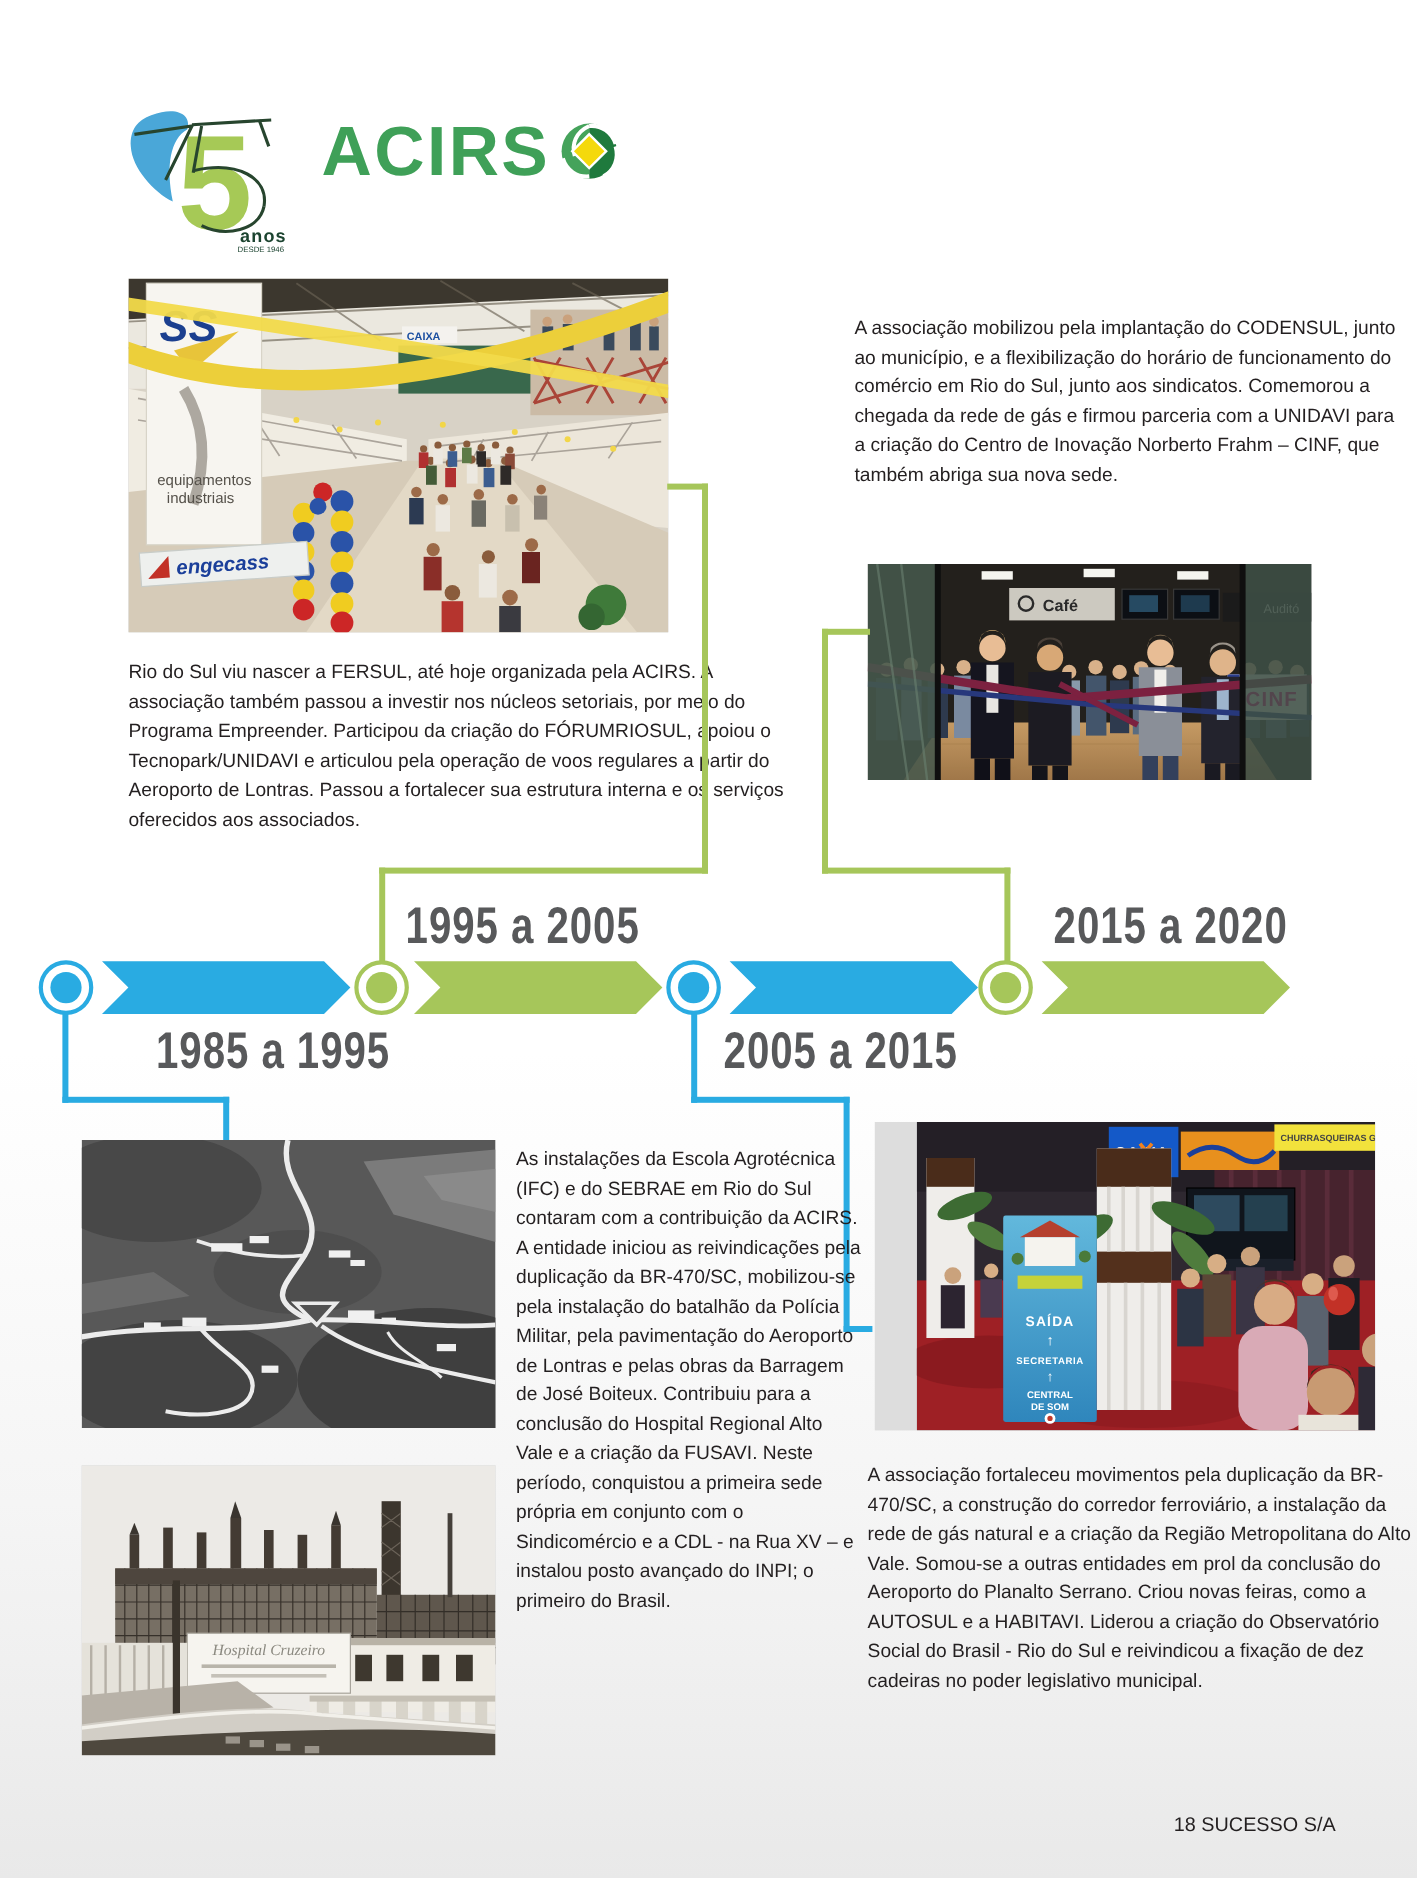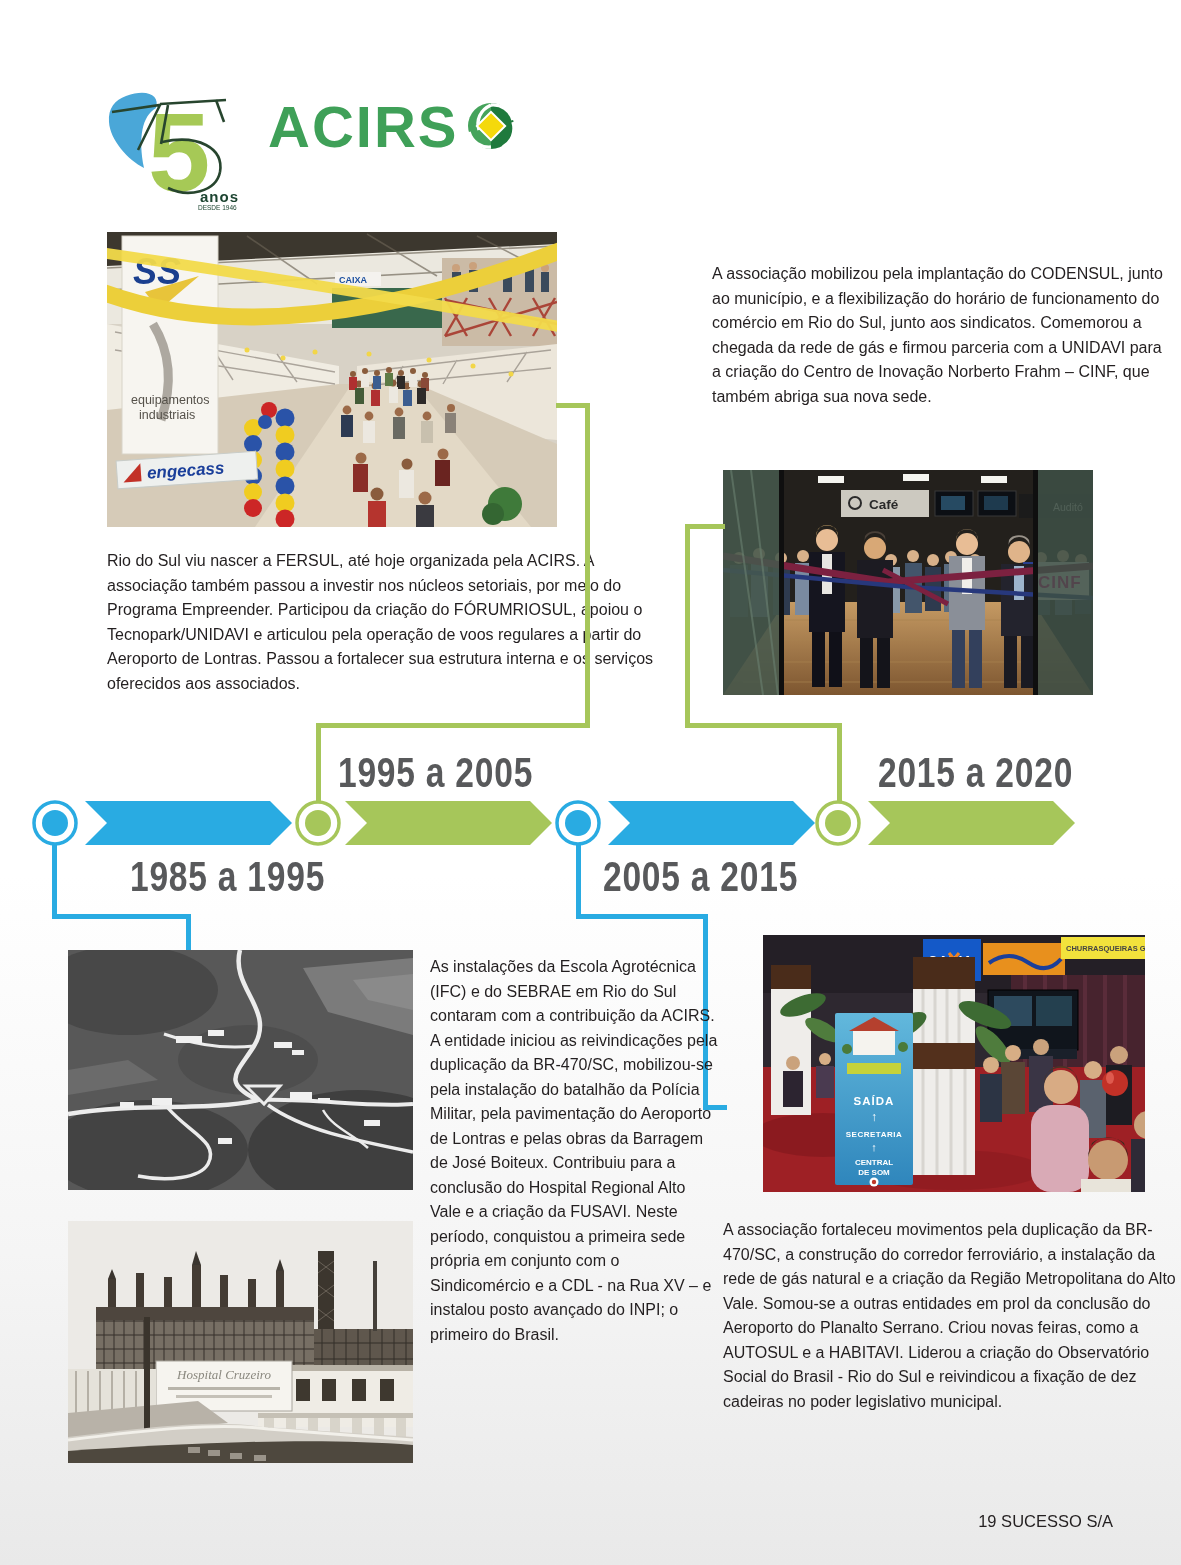--- a/index.html
+++ b/index.html
@@ -213,21 +213,21 @@
 
       <path d="M-10,58 Q170,128 460,16" stroke="#eccf3a" stroke-width="17" fill="none"></path>
       <path d="M-10,20 Q250,58 460,96" stroke="#f2da4a" stroke-width="11" fill="none" opacity=".95"></path>
     </svg>
   </div>
 
   <div class="para" style="left:712px;top:262px;width:462px;">A associação mobilizou pela implantação do CODENSUL, junto ao município, e a flexibilização do horário de funcionamento do comércio em Rio do Sul, junto aos sindicatos. Comemorou a chegada da rede de gás e firmou parceria com a UNIDAVI para a criação do Centro de Inovação Norberto Frahm – CINF, que também abriga sua nova sede.</div>
 
   <div class="para" style="left:107px;top:549px;width:552px;">Rio do Sul viu nascer a FERSUL, até hoje organizada pela ACIRS. A associação também passou a investir nos núcleos setoriais, por meio do Programa Empreender. Participou da criação do FÓRUMRIOSUL, apoiou o Tecnopark/UNIDAVI e articulou pela operação de voos regulares a partir do Aeroporto de Lontras. Passou a fortalecer sua estrutura interna e os serviços oferecidos aos associados.</div>
 
-  <div class="photo" style="left:723px;top:470px;width:370px;height:225px;">
+  <div class="photo" style="left:723px;top:470px;width:370px;height:180px;">
     <svg width="370" height="225" viewBox="0 0 370 225">
       <defs>
         <linearGradient id="wood" x1="0" y1="0" x2="0" y2="1">
           <stop offset="0" stop-color="#c59a63"></stop>
             <stop offset="1" stop-color="#7d5630"></stop>
         </linearGradient>
       </defs>
       <rect width="370" height="225" fill="#23201c"></rect>
       <g fill="#f5f5f0">
           <rect x="95" y="6" width="26" height="7"></rect>
@@ -496,21 +496,21 @@
       <path d="M0,242 L345,242 L345,224 C250,216 120,222 0,230 Z" fill="#4e483e"></path>
       <g fill="#9a948a">
           <rect x="120" y="226" width="12" height="6"></rect>
           <rect x="140" y="229" width="12" height="6"></rect>
           <rect x="162" y="232" width="12" height="6"></rect>
           <rect x="186" y="234" width="12" height="6"></rect>
         </g>
     </svg>
   </div>
 
-  <div class="photo" style="left:763px;top:935px;width:382px;height:257px;">
+  <div class="photo" style="left:729px;top:935px;width:382px;height:257px;padding-left:35px;">
     <svg width="382" height="257" viewBox="0 0 382 257">
       <defs>
         <linearGradient id="totg" x1="0" y1="0" x2="0" y2="1">
           <stop offset="0" stop-color="#62b8dc"></stop>
             <stop offset="1" stop-color="#2f86bc"></stop>
         </linearGradient>
       </defs>
       <rect width="382" height="257" fill="#2e2830"></rect>
       <rect width="382" height="58" fill="#241f26"></rect>
       <rect x="160" y="4" width="58" height="42" fill="#1459c8"></rect>
@@ -602,15 +602,15 @@
         <path d="M325,222 a20,20 0 0 1 40,0 l-4,-14 a20,14 0 0 0 -32,0 Z" fill="#3a2c1e"></path>
         <rect x="318" y="244" width="60" height="13" fill="#e8e4da"></rect>
         <circle cx="385" cy="190" r="14" fill="#caa27c"></circle>
           <rect x="368" y="204" width="30" height="53" fill="#2e2a36"></rect>
       </g>
     </svg>
   </div>
 
   <div class="para" style="left:723px;top:1218px;width:458px;">A associação fortaleceu movimentos pela duplicação da BR-470/SC, a construção do corredor ferroviário, a instalação da rede de gás natural e a criação da Região Metropolitana do Alto Vale. Somou-se a outras entidades em prol da conclusão do Aeroporto do Planalto Serrano. Criou novas feiras, como a AUTOSUL e a HABITAVI. Liderou a criação do Observatório Social do Brasil - Rio do Sul e reivindicou a fixação de dez cadeiras no poder legislativo municipal.</div>
 
-  <div class="footer">19 SUCESSO S/A</div>
+  <div class="footer">18 SUCESSO S/A</div>
 
 </div>
 
 </body></html>

